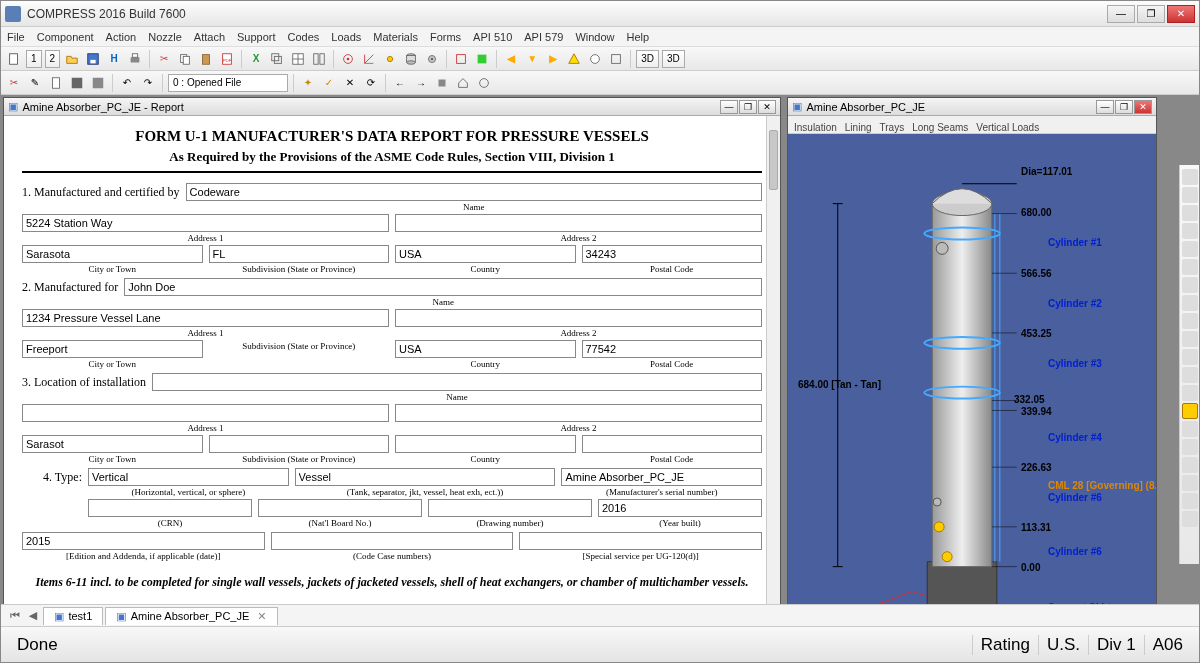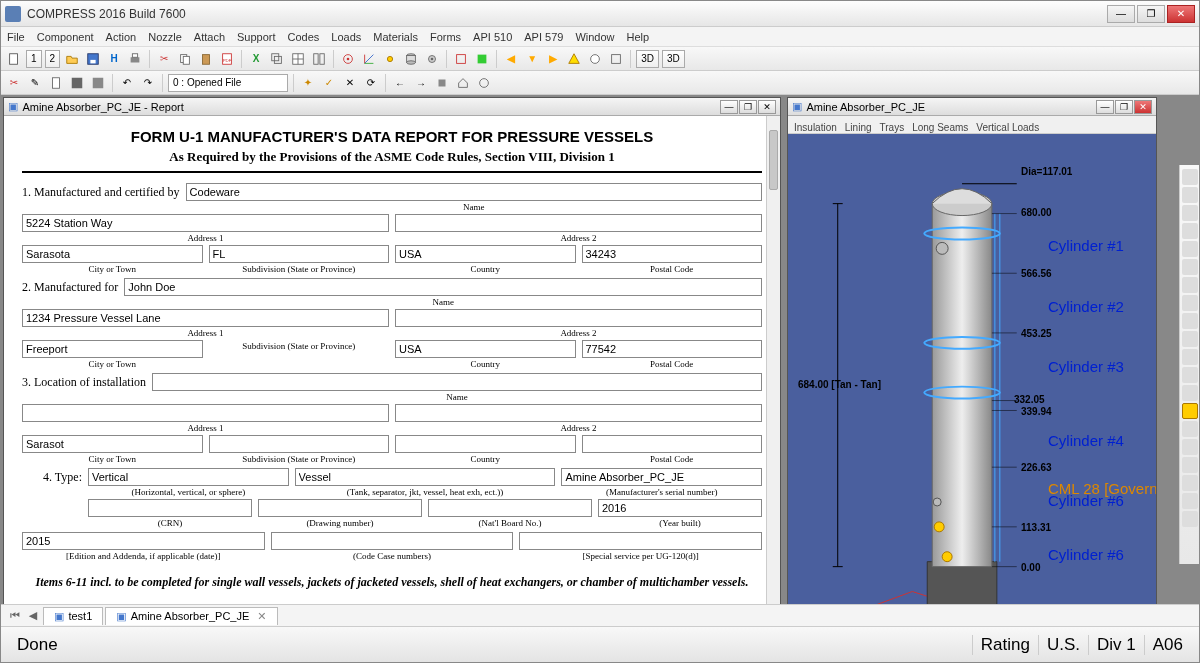--- a/index.html
+++ b/index.html
@@ -23,21 +23,21 @@
 .mdi-area { flex: 1; background: #888; position: relative; overflow: hidden; }
 .mdi-window { position: absolute; background: #fff; border: 1px solid #555; display: flex; flex-direction: column; }
 .mdi-title { height: 18px; background: linear-gradient(#f5f5f5,#ddd); display: flex; align-items: center; padding: 0 4px; font-size: 11px; border-bottom: 1px solid #aaa; }
 .mdi-title .t { flex: 1; }
 .mdi-title .mbtns { display: flex; gap: 1px; }
 .mdi-title .mb { width: 18px; height: 14px; background: linear-gradient(#fff,#ddd); border: 1px solid #999; font-size: 9px; text-align: center; line-height: 12px; cursor: pointer; }
 .mdi-title .mb.close { background: linear-gradient(#e77,#c33); color: #fff; }
 .report-body { flex: 1; background: #fff; overflow-y: auto; padding: 8px 18px; position: relative; }
 .report-scroll { position: absolute; right: 0; top: 0; bottom: 0; width: 14px; background: #f0f0f0; border-left: 1px solid #ccc; }
 .report-scroll .thumb { position: absolute; top: 14px; left: 2px; right: 2px; height: 60px; background: #c8c8c8; border: 1px solid #aaa; border-radius: 2px; }
-h1.form-title { text-align: center; font-size: 15px; font-weight: bold; font-family: Liberation Sans, sans-serif; margin: 4px 0; }
+h1.form-title { text-align: center; font-size: 15px; font-weight: bold; font-family: Liberation Serif, serif; margin: 4px 0; }
 h2.form-sub { text-align: center; font-size: 13px; font-weight: bold; font-family: "Times New Roman", serif; margin-bottom: 6px; }
 hr.thick { border: none; border-top: 2px solid #000; margin-bottom: 10px; }
 .form-row { display: flex; align-items: flex-start; gap: 6px; margin-bottom: 2px; font-family: "Times New Roman", serif; font-size: 12px; }
 .form-row .num { white-space: nowrap; padding-top: 2px; }
 .form-field { display: flex; flex-direction: column; }
 .form-field input { border: 1px solid #888; height: 18px; padding: 0 3px; font-size: 11px; font-family: Arial, sans-serif; }
 .form-field .lbl { font-size: 9px; text-align: center; font-family: Liberation Serif, serif; margin-top: 1px; }
 .italic-note { font-style: italic; font-weight: bold; text-align: center; font-family: "Times New Roman", serif; font-size: 12px; margin-top: 14px; }
 .viewer-body { flex: 1; background: #4a5f9e; position: relative; overflow: hidden; }
 .viewer-tabs { height: 18px; background: #f0f0f0; display: flex; align-items: flex-end; gap: 8px; padding: 0 6px; font-size: 10px; border-bottom: 1px solid #ccc; }
@@ -46,21 +46,21 @@
 .right-palette .pb { width: 16px; height: 16px; border: 1px solid transparent; background: #ddd; border-radius: 2px; cursor: pointer; }
 .tab-strip { height: 22px; background: #f4f4f4; border-top: 1px solid #ccc; display: flex; align-items: center; padding: 0 6px; gap: 2px; font-size: 11px; }
 .tab-strip .tab { padding: 2px 10px; background: #fff; border: 1px solid #bbb; border-bottom: none; font-size: 11px; cursor: pointer; display: flex; align-items: center; gap: 4px; }
 .tab-strip .nav { width: 16px; text-align: center; cursor: pointer; color: #666; }
 .statusbar { height: 36px; background: linear-gradient(#f8f8f8,#e4e4e4); border-top: 1px solid #ccc; display: flex; align-items: center; padding: 0 8px; font-size: 17px; }
 .statusbar .s { padding: 0 8px; border-left: 1px solid #ccc; }
 .statusbar .s:first-child { border: none; flex: 1; }
 
 .vessel-svg { position: absolute; inset: 0; }
 .dim-label { position: absolute; font-size: 10px; font-weight: bold; color: #000; white-space: nowrap; }
-.cyl-label { position: absolute; font-size: 15px; font-weight: normal; color: #0020d0; white-space: nowrap; }
+.cyl-label { position: absolute; font-size: 10px; font-weight: bold; color: #0020d0; white-space: nowrap; }
 </style>
 </head>
 <body>
 
 <div class="window">
   <div class="titlebar">
     <div class="icon"></div>
     <div class="title">COMPRESS 2016 Build 7600</div>
     <div class="winbtns">
       <div class="winbtn">―</div>
@@ -409,25 +409,25 @@
             </div>
         </div>
         <div class="form-row">
           <div style="width:60px"></div>
           <div class="form-field" style="flex:1">
               <input style="">
               <div class="lbl">(CRN)</div>
             </div>
           <div class="form-field" style="flex:1">
               <input style="">
+              <div class="lbl">(Nat'l Board No.)</div>
+            </div>
+          <div class="form-field" style="flex:1">
+              <input style="">
               <div class="lbl">(Drawing number)</div>
-            </div>
-          <div class="form-field" style="flex:1">
-              <input style="">
-              <div class="lbl">(Nat'l Board No.)</div>
             </div>
           <div class="form-field" style="flex:1">
               <input value="2016" style="">
               <div class="lbl">(Year built)</div>
             </div>
         </div>
 
         <div class="form-row" style="margin-top:4px">
           <div class="form-field" style="flex:1">
               <input value="2015" style="">

